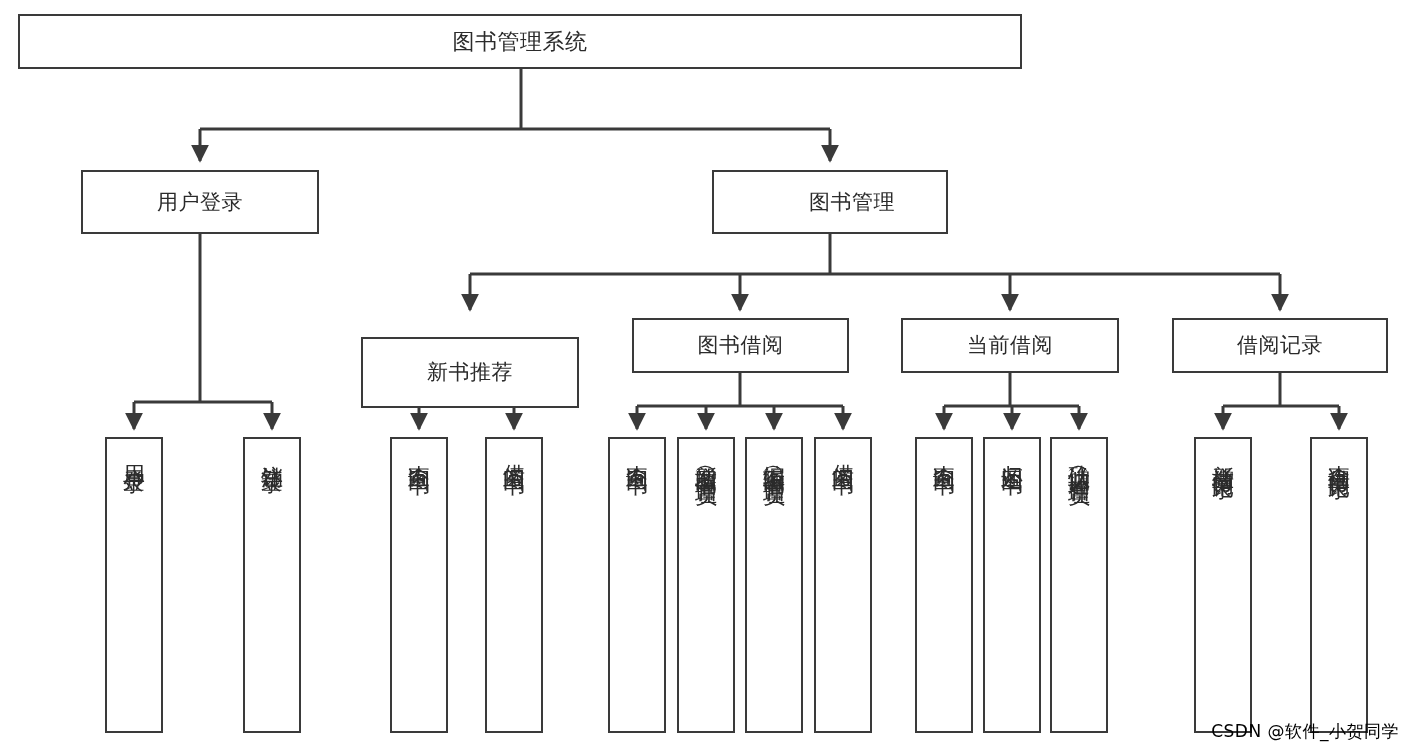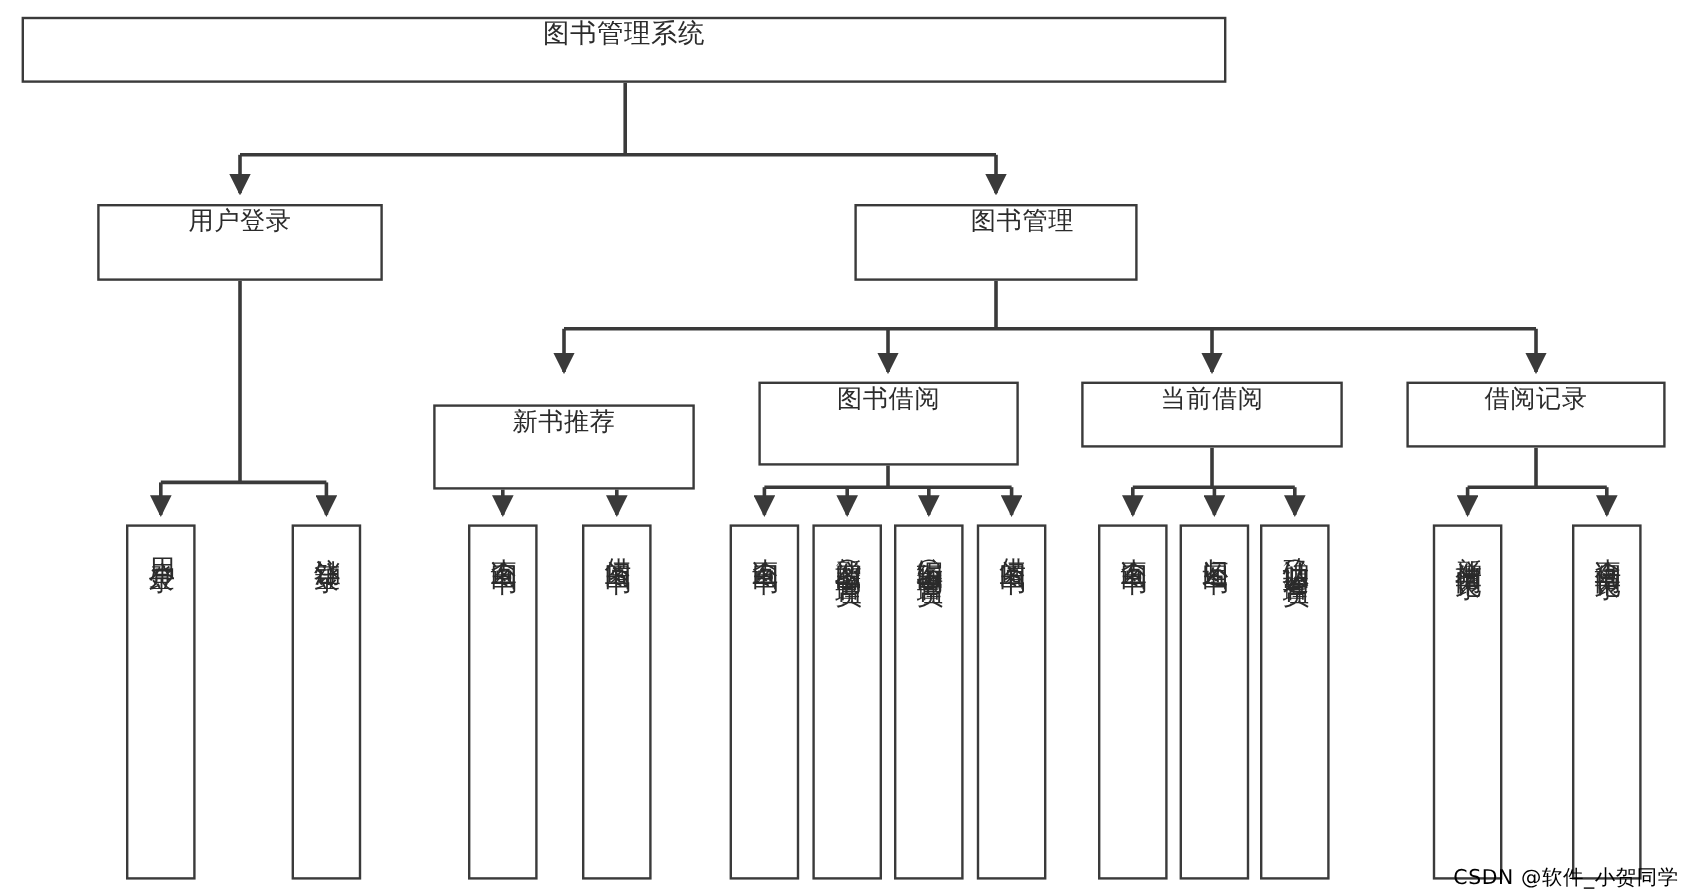--- a/index.html
+++ b/index.html
@@ -20,21 +20,21 @@
     left:0; top:0;
     width:1405px; height:747px;
     pointer-events:none;
   }
   .node{
     position:absolute;
     box-sizing:border-box;
     background:#ffffff;
     border:2.5px solid #3a3a3a;
     display:flex;
-    align-items:flex-start;
+    align-items:center;
     justify-content:center;
     z-index:2;
   }
   .node .lbl{
     font-size:21px;
     line-height:1.18;
     letter-spacing:0.5px;
     color:#2b2b2b;
     white-space:nowrap;
   }
@@ -127,21 +127,21 @@
   <div class="node" style="left:81px;top:170px;width:238px;height:64px;">
     <span class="lbl">用户登录</span>
   </div>
   <div class="node" style="left:712px;top:170px;width:236px;height:64px;padding-left:44px;">
     <span class="lbl">图书管理</span>
   </div>
 
   <div class="node" style="left:361px;top:318px;width:218px;height:71px;margin-top:19px;">
     <span class="lbl">新书推荐</span>
   </div>
-  <div class="node" style="left:632px;top:318px;width:217px;height:70px;">
+  <div class="node" style="left:632px;top:318px;width:217px;height:55px;">
     <span class="lbl">图书借阅</span>
   </div>
   <div class="node" style="left:901px;top:318px;width:218px;height:55px;">
     <span class="lbl">当前借阅</span>
   </div>
   <div class="node" style="left:1172px;top:318px;width:216px;height:55px;">
     <span class="lbl">借阅记录</span>
   </div>
 
   <div class="node vert" style="left:105px;top:437px;width:58px;height:296px;">

